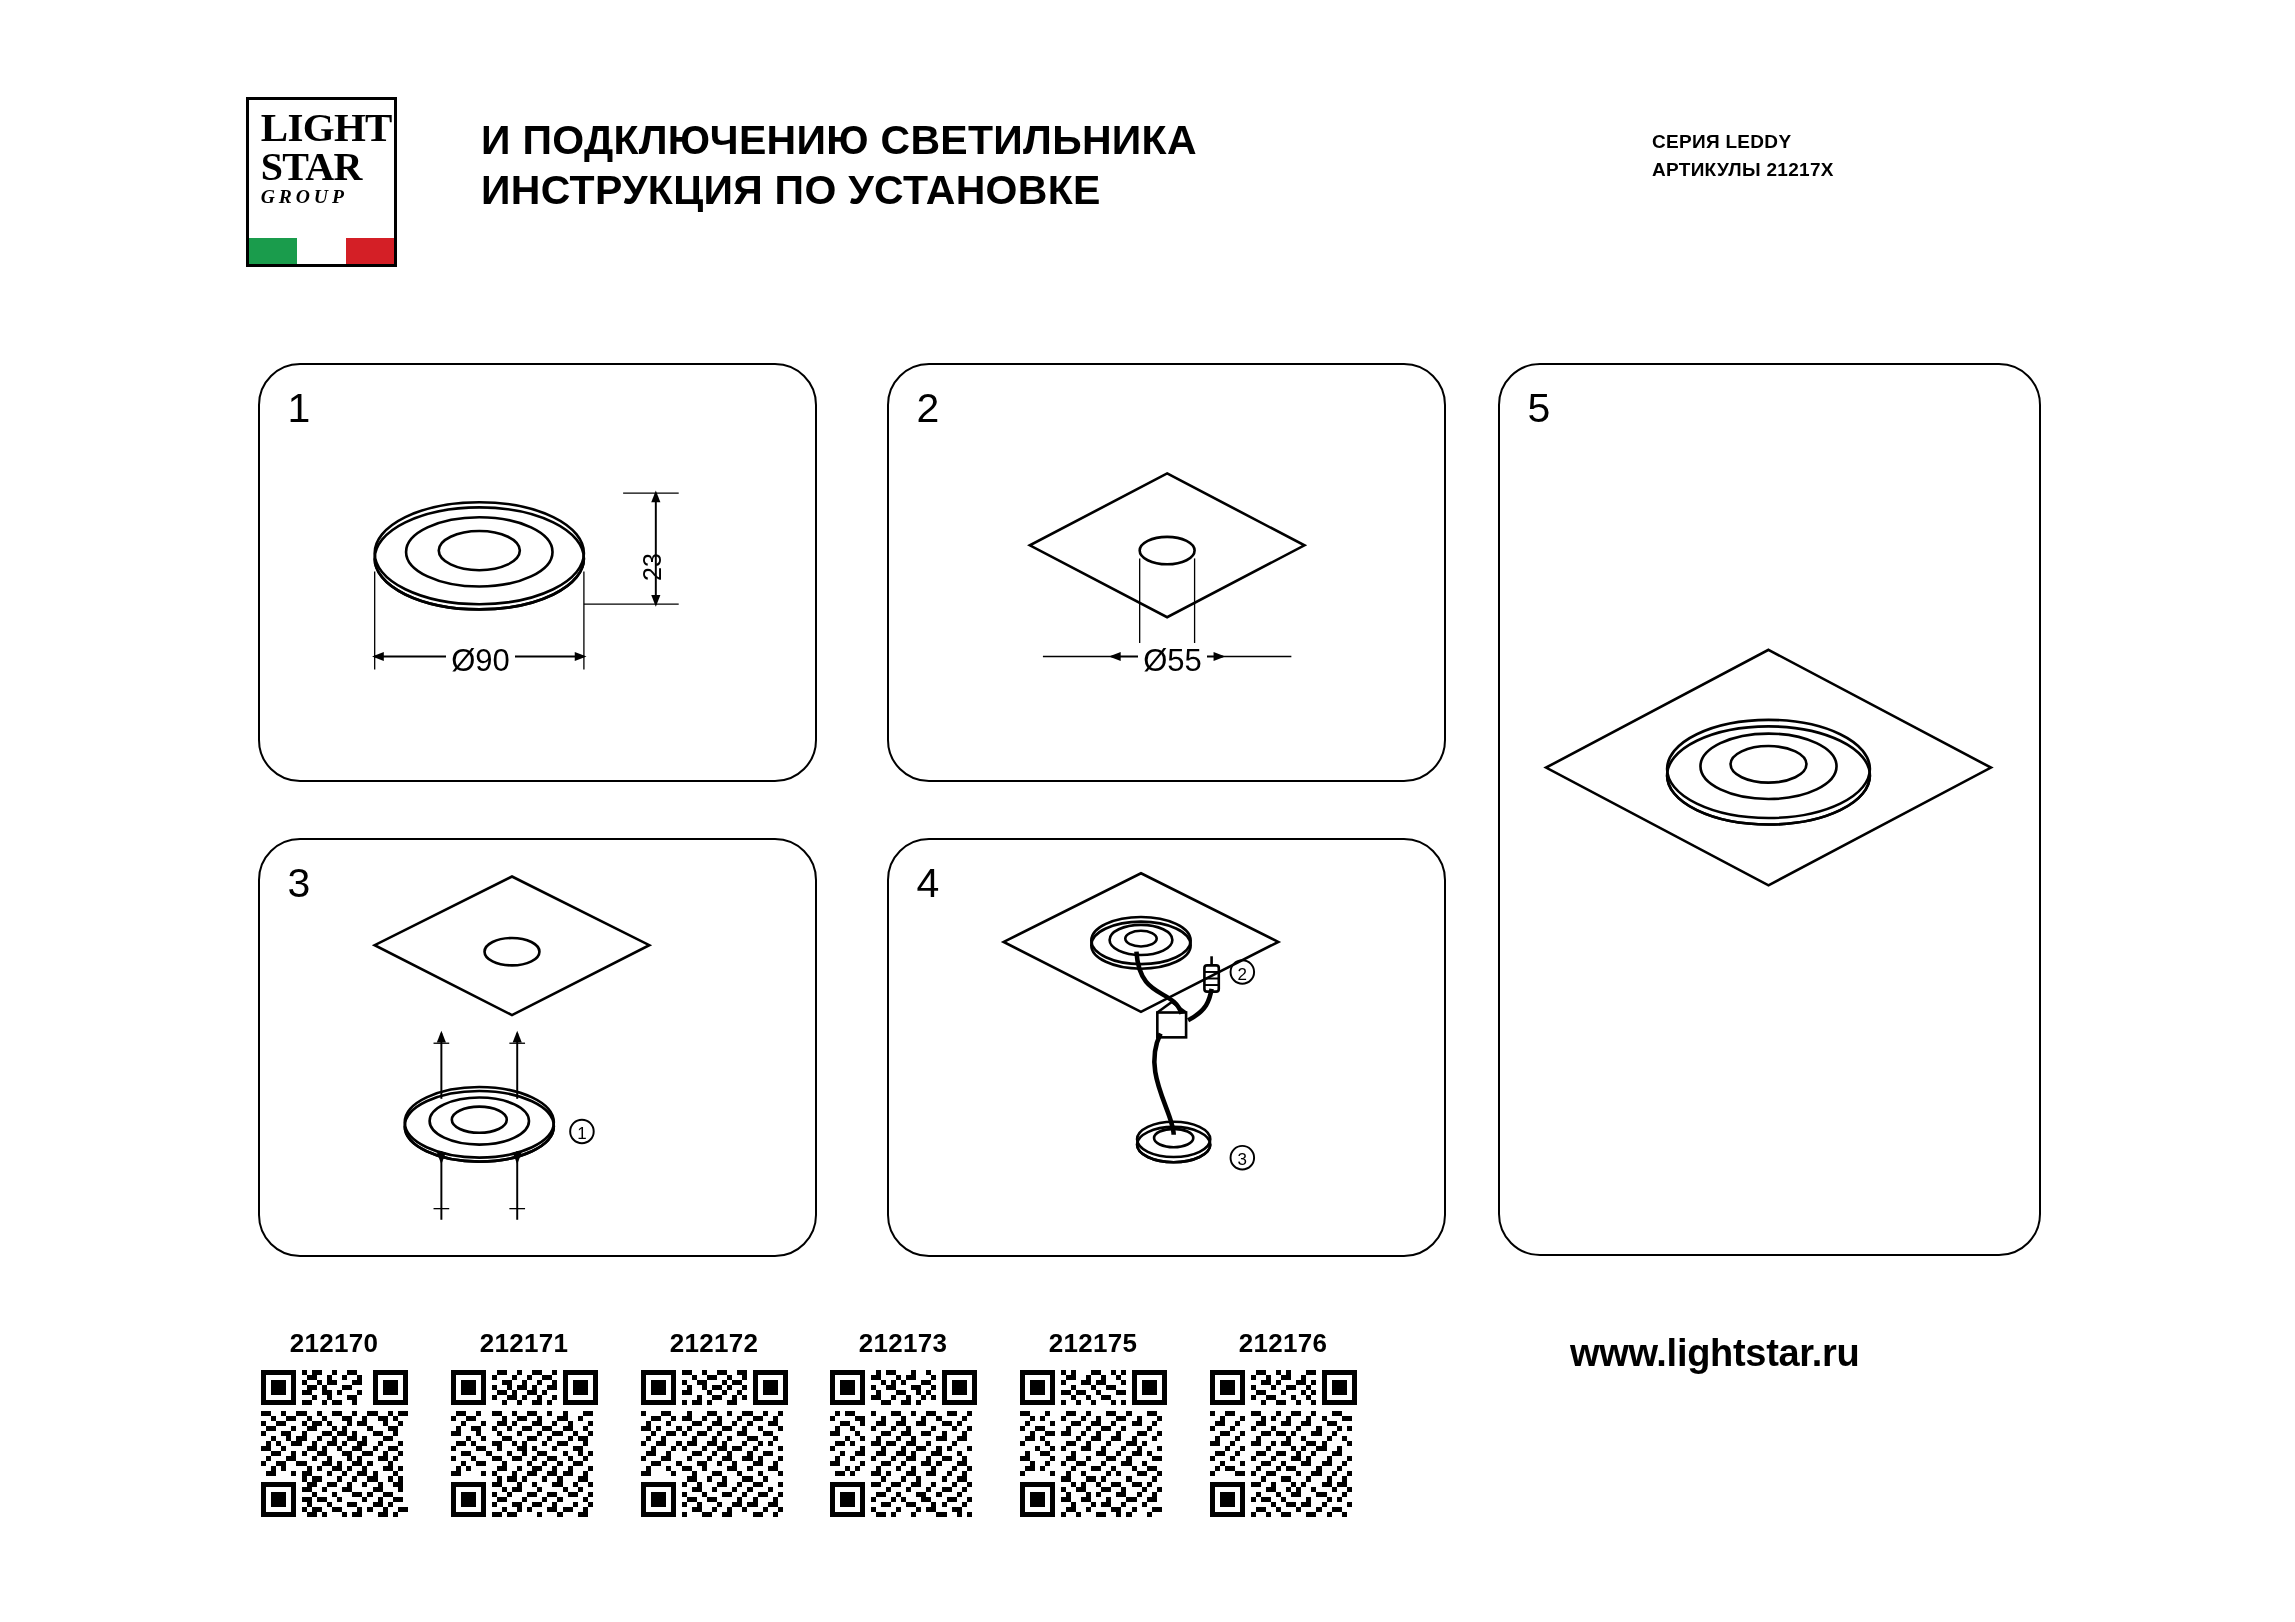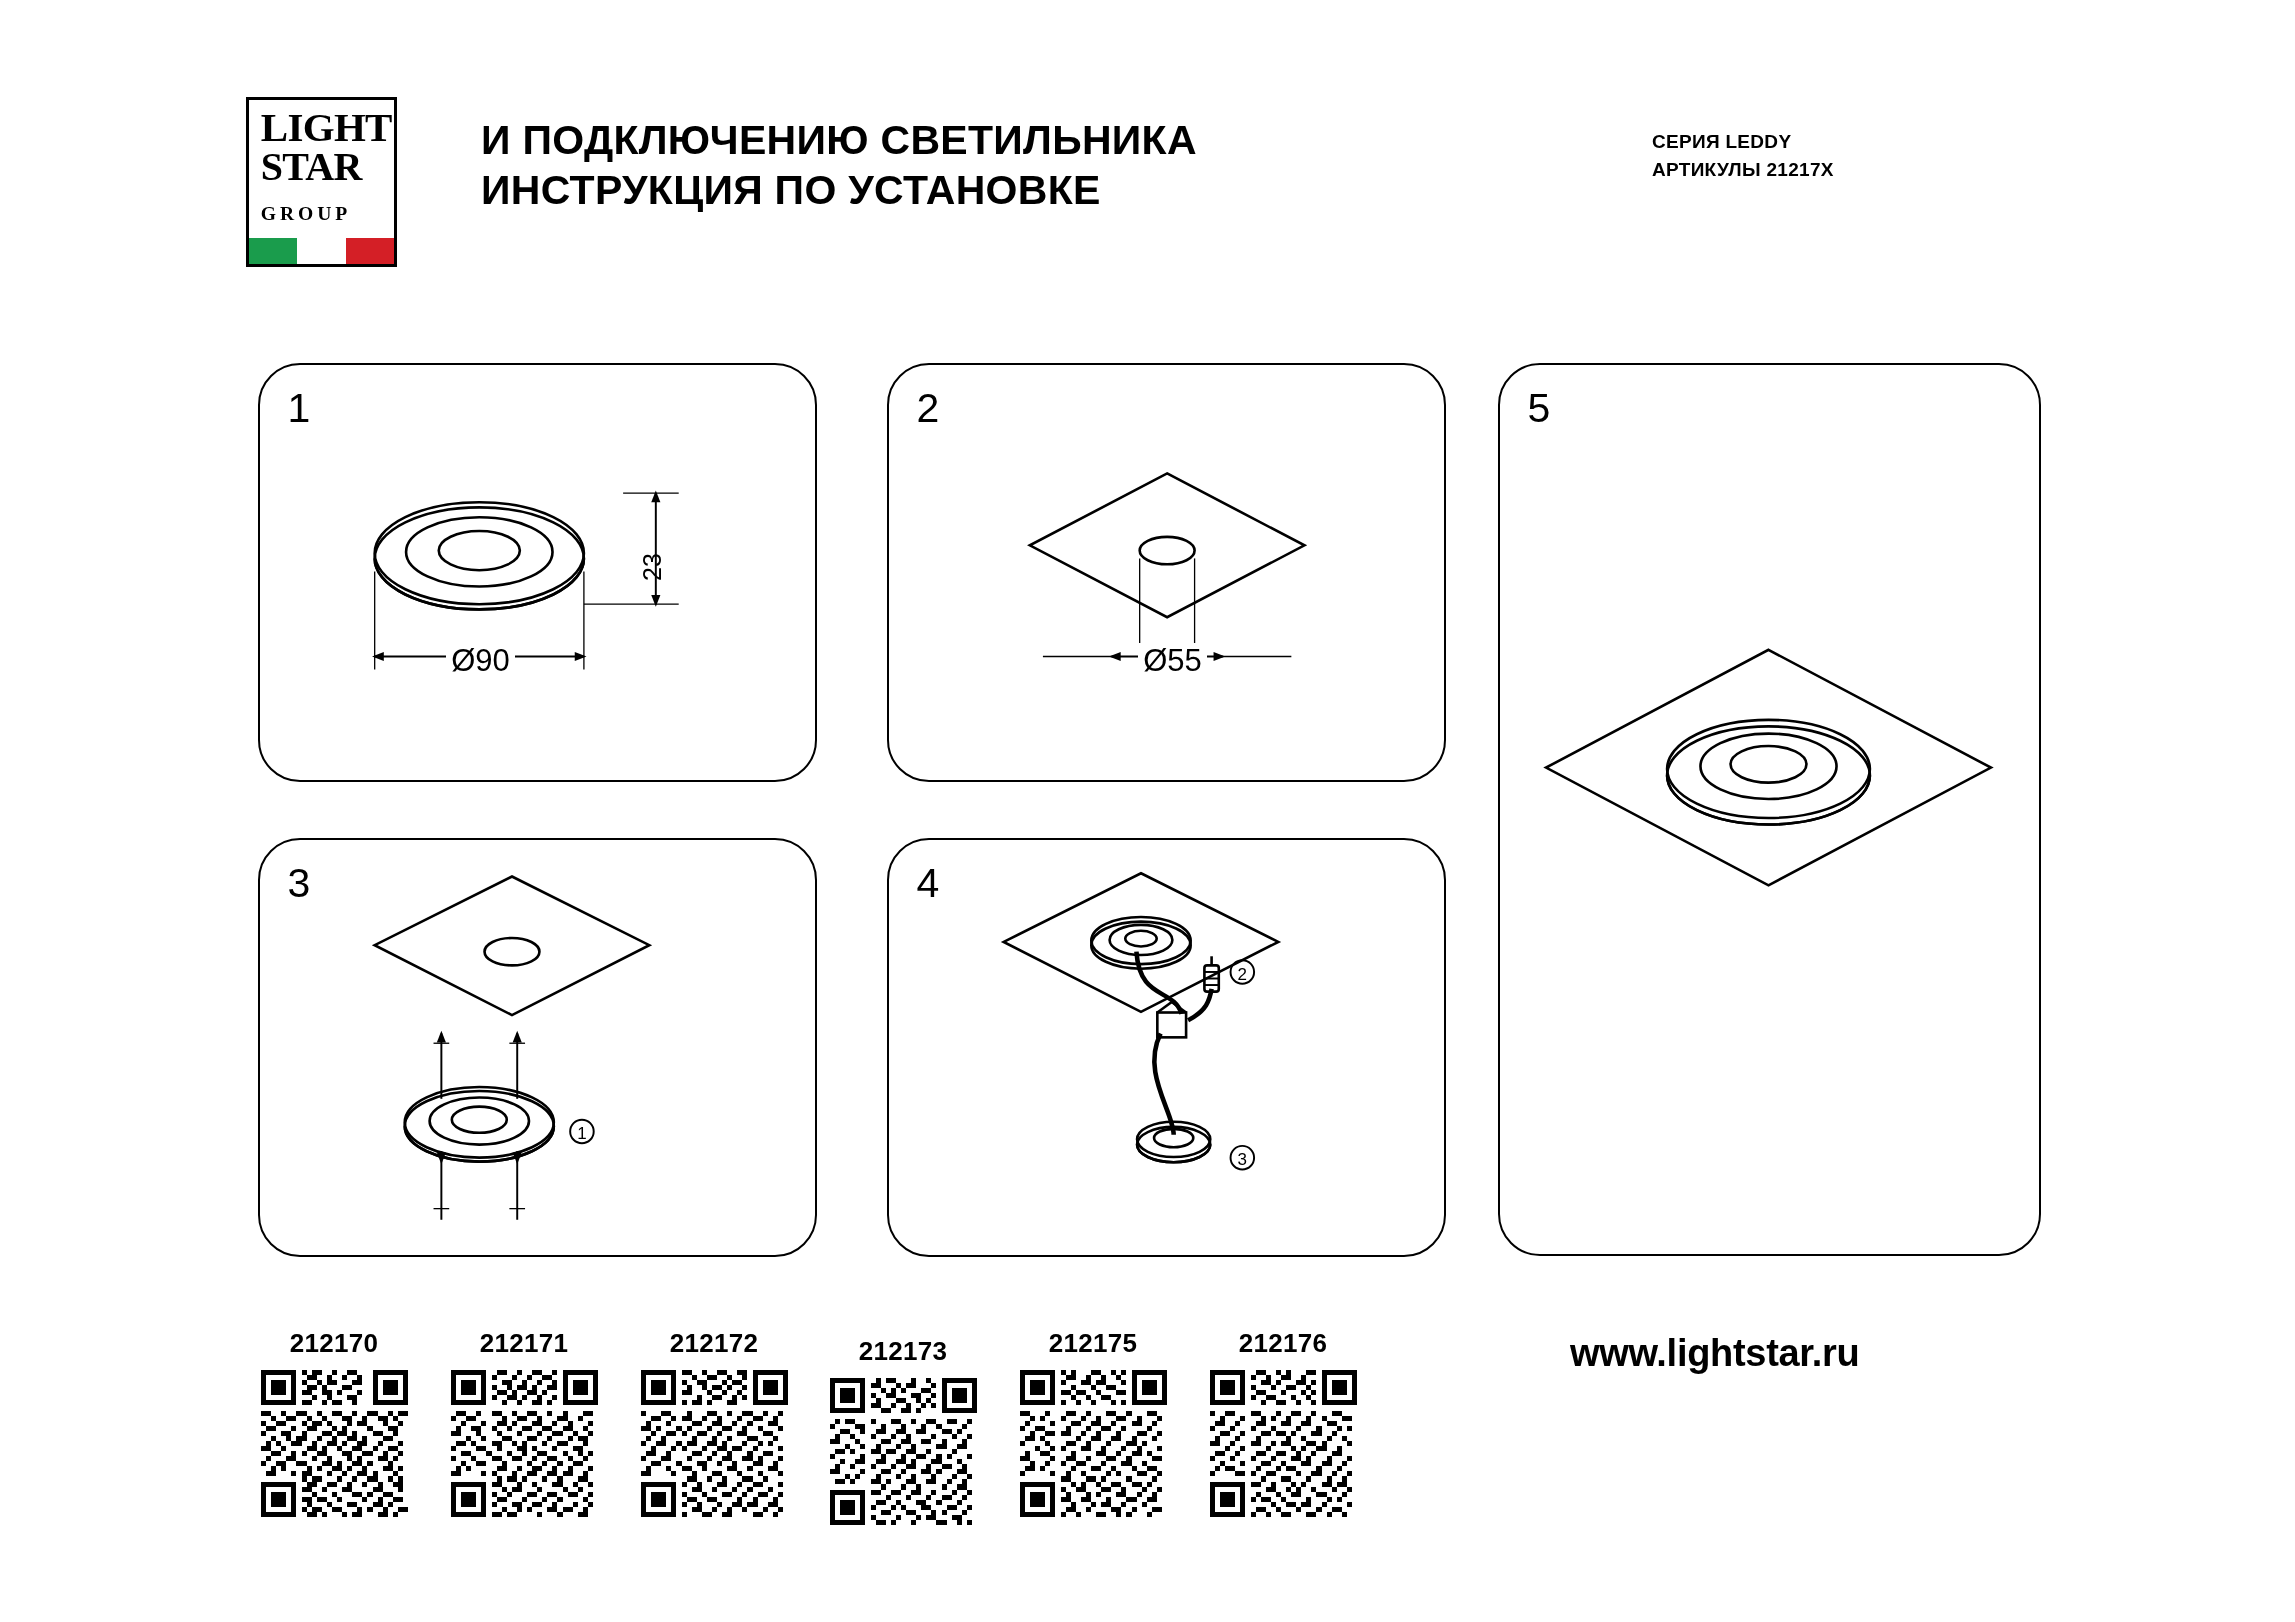--- a/index.html
+++ b/index.html
@@ -37,21 +37,21 @@
   .logo-text {
     position: absolute;
     left: 11.8px;
     top: 6.5px;
     font-family: "Liberation Serif", serif;
     font-weight: bold;
     line-height: 0.98;
   }
   .logo-l1 { font-size: 41px; letter-spacing: -0.7px; }
   .logo-l2 { font-size: 40px; letter-spacing: -0.7px; }
-  .logo-l3 { font-size: 19.6px; letter-spacing: 3.9px; margin-top: 18px; }
+  .logo-l3 { font-size: 19.6px; letter-spacing: 3.9px; margin-top: 1px; font-style: italic; }
   .logo-flag {
     position: absolute;
     left: 0; bottom: 0;
     width: 100%;
     height: 26px;
     display: flex;
   }
   .logo-flag i { flex: 1; display: block; }
   .flag-g { background: #1a9c4c; }
   .flag-w { background: #ffffff; }
@@ -880,21 +880,21 @@
             <rect x="27" y="27" width="1" height="1"></rect>
           <rect x="8" y="28" width="1" height="1"></rect>
             <rect x="12" y="28" width="2" height="1"></rect>
             <rect x="16" y="28" width="2" height="1"></rect>
             <rect x="22" y="28" width="2" height="1"></rect>
             <rect x="26" y="28" width="1" height="1"></rect>
         </g>
       </svg>
     </div>
 
-    <div class="code-item" style="left:569px;margin-top:8px;">
+    <div class="code-item" style="left:569px;">
       <div class="code-label">212173</div>
       <svg class="qr" viewBox="0 0 29 29" shape-rendering="crispEdges">
         <rect width="29" height="29" fill="#fff"></rect>
         <g fill="#000">
           <path d="M0 0h7v7h-7z"></path>
             <path d="M1 1h5v5h-5z" fill="#fff"></path>
             <path d="M2 2h3v3h-3z" fill="#000"></path>
           <path d="M22 0h7v7h-7z"></path>
             <path d="M23 1h5v5h-5z" fill="#fff"></path>
             <path d="M24 2h3v3h-3z" fill="#000"></path>

